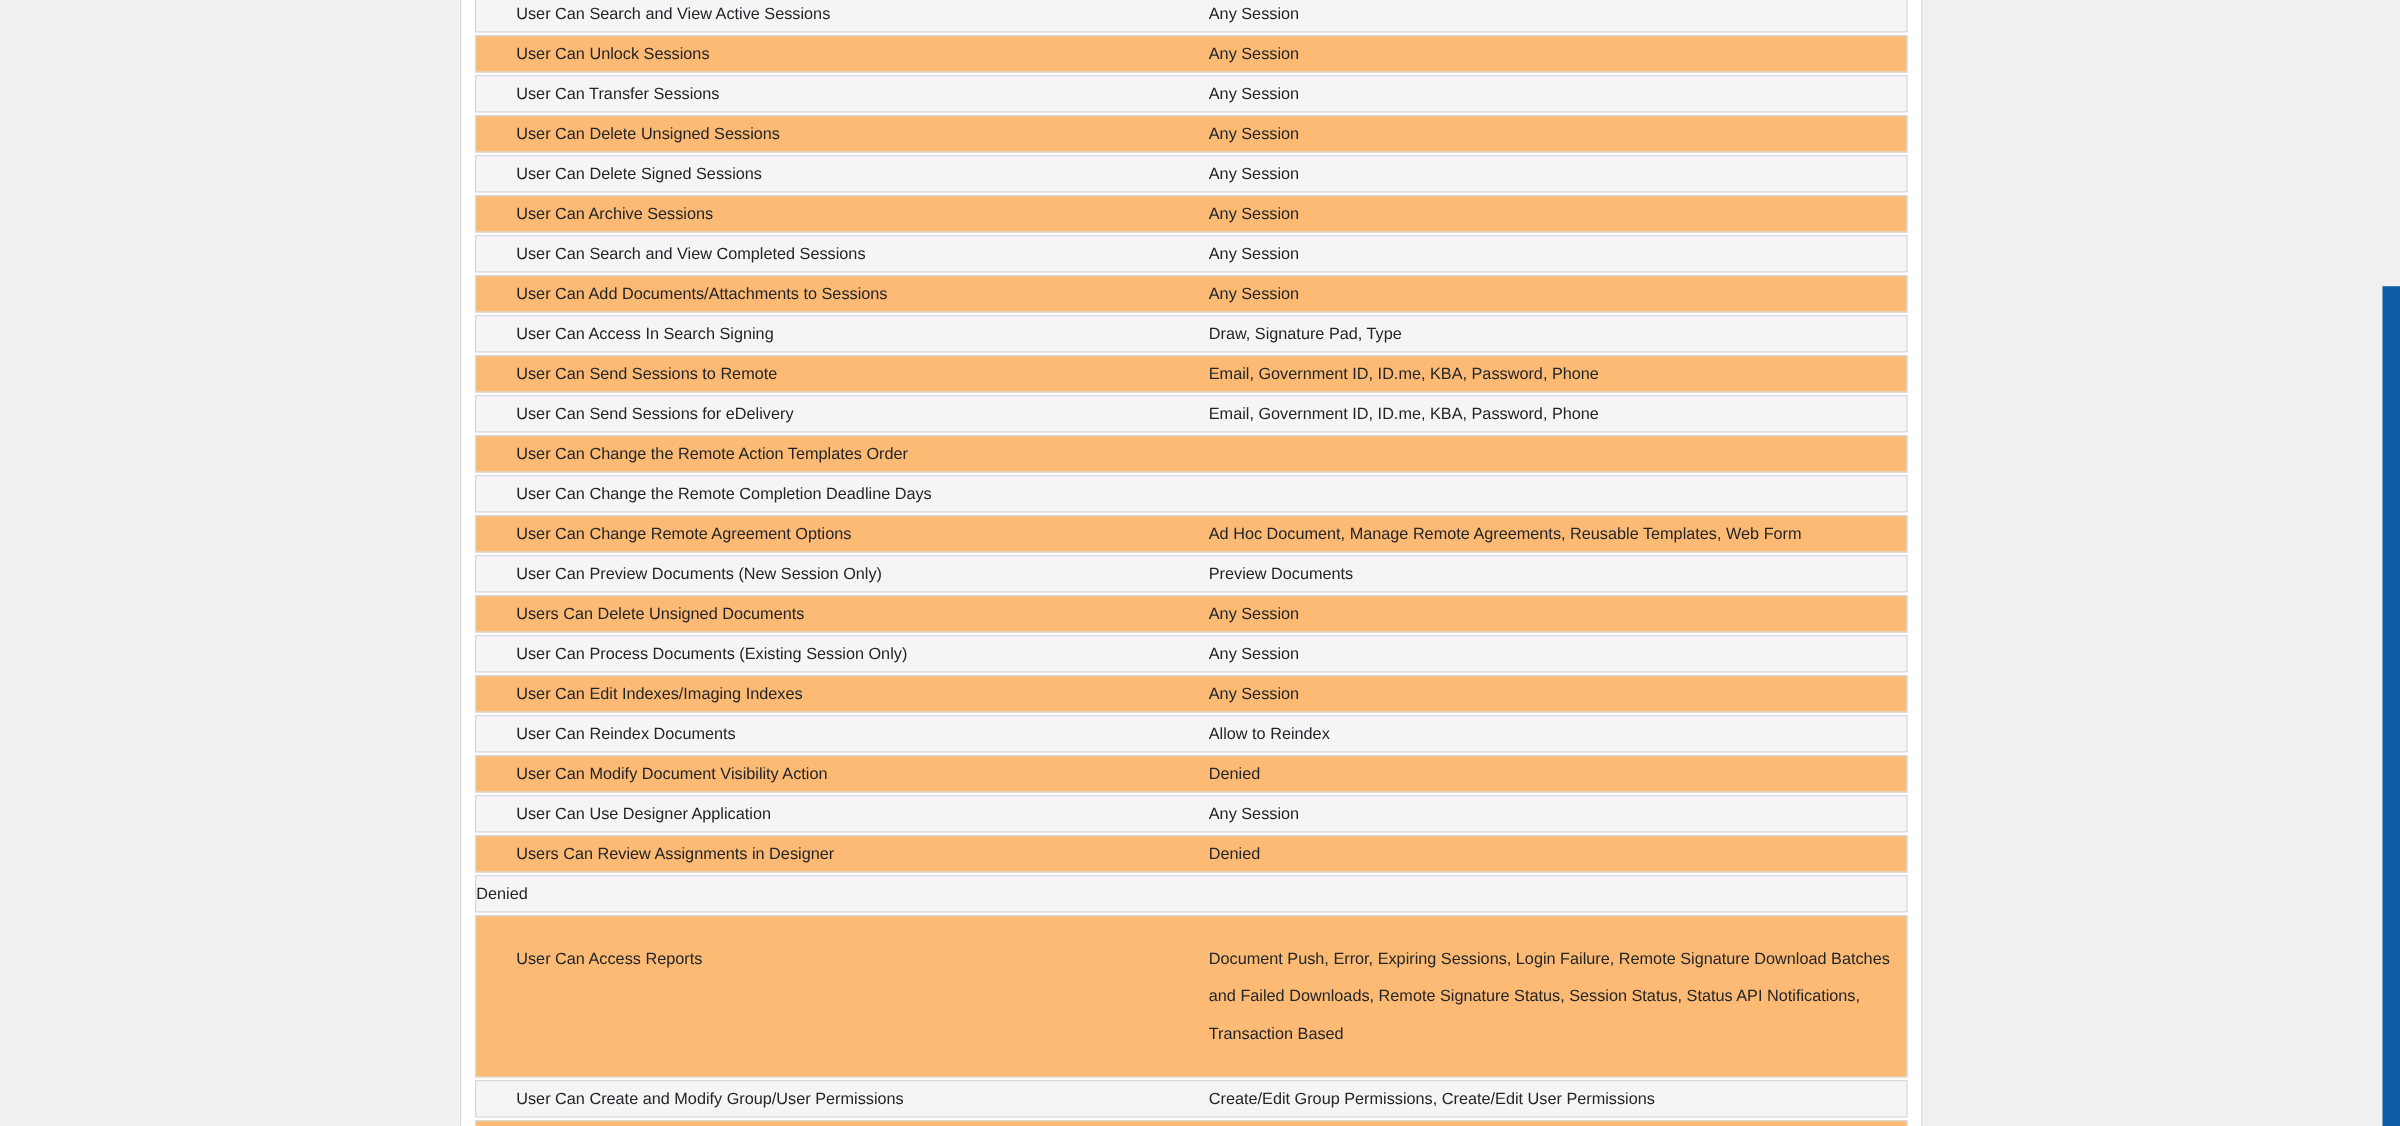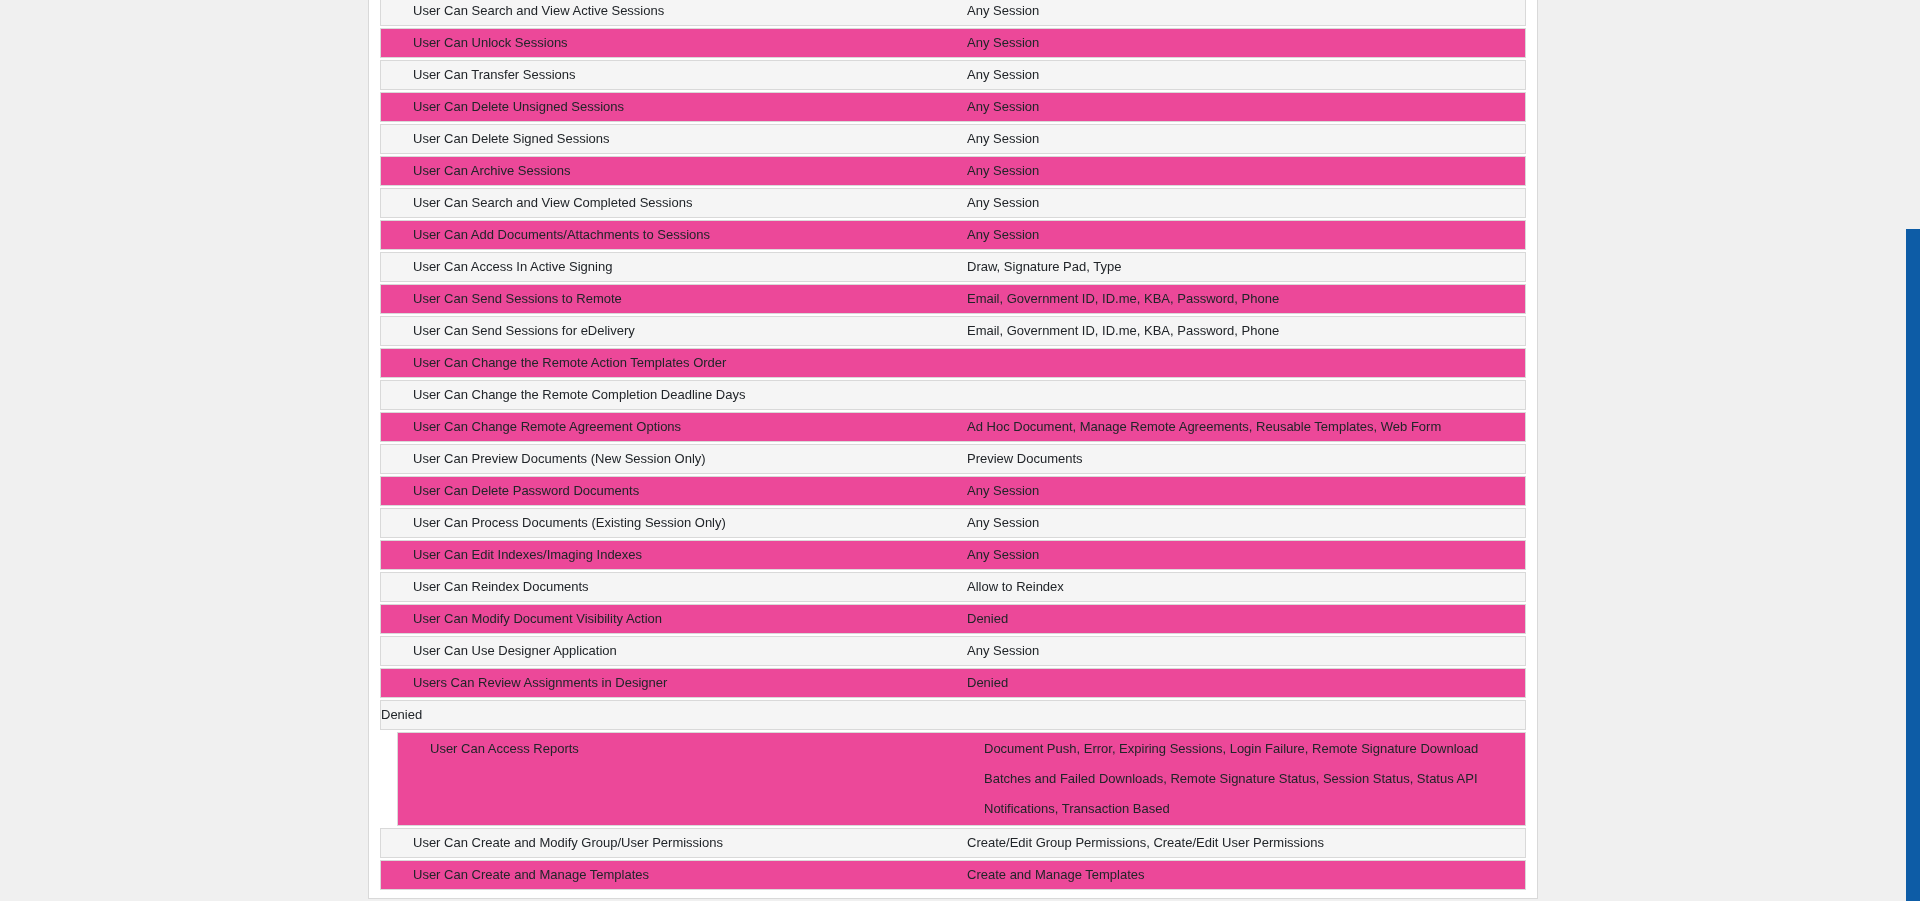--- a/index.html
+++ b/index.html
@@ -24,21 +24,21 @@
     border: 1px solid #d9d9d9;
     border-top: none;
     padding: 0 11px 8px 11px;
   }
   .row {
     box-sizing: border-box;
     border: 1px solid #d9d9d9;
     min-height: 30px;
     display: flex;
     align-items: flex-start;
-    background: #ec4899;
+    background: #fdba74;
     margin-top: 2px;
   }
   .row:first-child { margin-top: 0; }
   .row:nth-child(odd) { background: #f5f5f5; }
   .cell {
     font-size: 13px;
     color: #212529;
     line-height: 28px;
     white-space: normal;
   }
@@ -47,21 +47,21 @@
     width: 586px;
     box-sizing: border-box;
     padding-left: 32px;
   }
   .value-cell {
     flex: 1;
     box-sizing: border-box;
     padding-right: 10px;
   }
   
-  .row:nth-child(24) { padding: 1px 0; margin-left: 17px; }
+  .row:nth-child(24) { padding: 19px 0; }
   .row:nth-child(24) .cell { line-height: 30px; }
   .scroll-thumb {
     position: absolute;
     top: 229px;
     right: 0;
     width: 14px;
     height: 672px;
     background: #0d5ca6;
   }
 </style>
@@ -95,21 +95,21 @@
   </div>
     <div class="row">
     <div class="cell label-cell">User Can Search and View Completed Sessions</div>
     <div class="cell value-cell">Any Session</div>
   </div>
     <div class="row">
     <div class="cell label-cell">User Can Add Documents/Attachments to Sessions</div>
     <div class="cell value-cell">Any Session</div>
   </div>
     <div class="row">
-    <div class="cell label-cell">User Can Access In Active Signing</div>
+    <div class="cell label-cell">User Can Access In Search Signing</div>
     <div class="cell value-cell">Draw, Signature Pad, Type</div>
   </div>
     <div class="row">
     <div class="cell label-cell">User Can Send Sessions to Remote</div>
     <div class="cell value-cell">Email, Government ID, ID.me, KBA, Password, Phone</div>
   </div>
     <div class="row">
     <div class="cell label-cell">User Can Send Sessions for eDelivery</div>
     <div class="cell value-cell">Email, Government ID, ID.me, KBA, Password, Phone</div>
   </div>
@@ -121,21 +121,21 @@
   </div>
     <div class="row">
     <div class="cell label-cell">User Can Change Remote Agreement Options</div>
     <div class="cell value-cell">Ad Hoc Document, Manage Remote Agreements, Reusable Templates, Web Form</div>
   </div>
     <div class="row">
     <div class="cell label-cell">User Can Preview Documents (New Session Only)</div>
     <div class="cell value-cell">Preview Documents</div>
   </div>
     <div class="row">
-    <div class="cell label-cell">User Can Delete Password Documents</div>
+    <div class="cell label-cell">Users Can Delete Unsigned Documents</div>
     <div class="cell value-cell">Any Session</div>
   </div>
     <div class="row">
     <div class="cell label-cell">User Can Process Documents (Existing Session Only)</div>
     <div class="cell value-cell">Any Session</div>
   </div>
     <div class="row">
     <div class="cell label-cell">User Can Edit Indexes/Imaging Indexes</div>
     <div class="cell value-cell">Any Session</div>
   </div>

